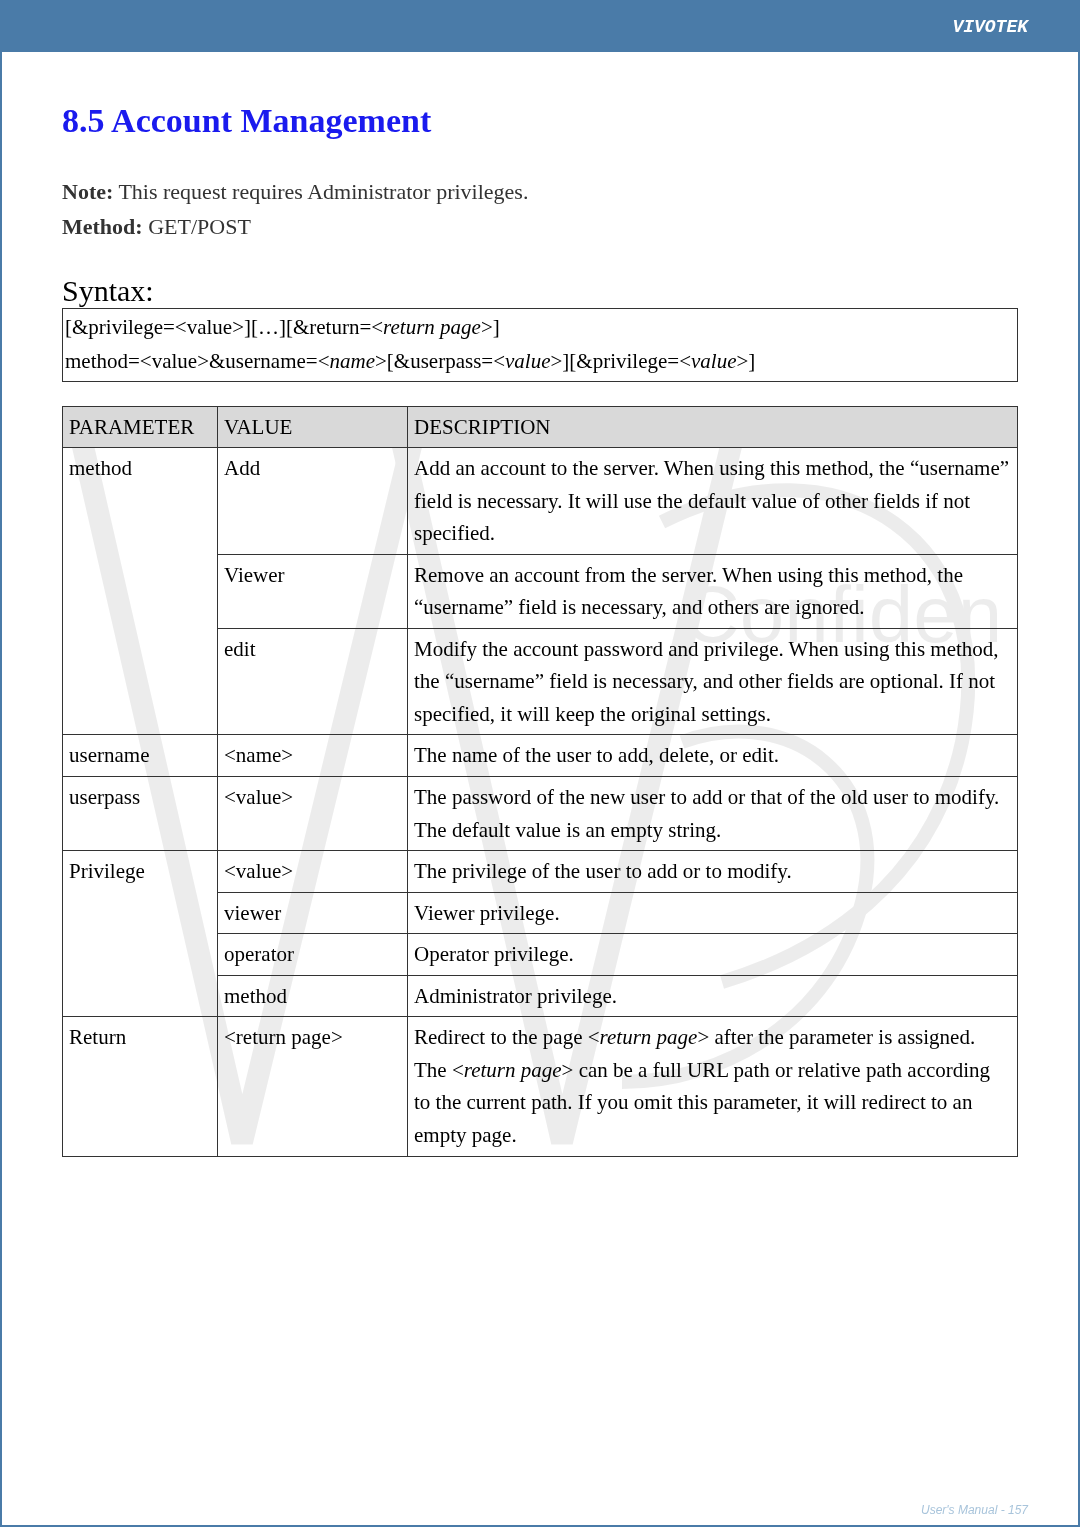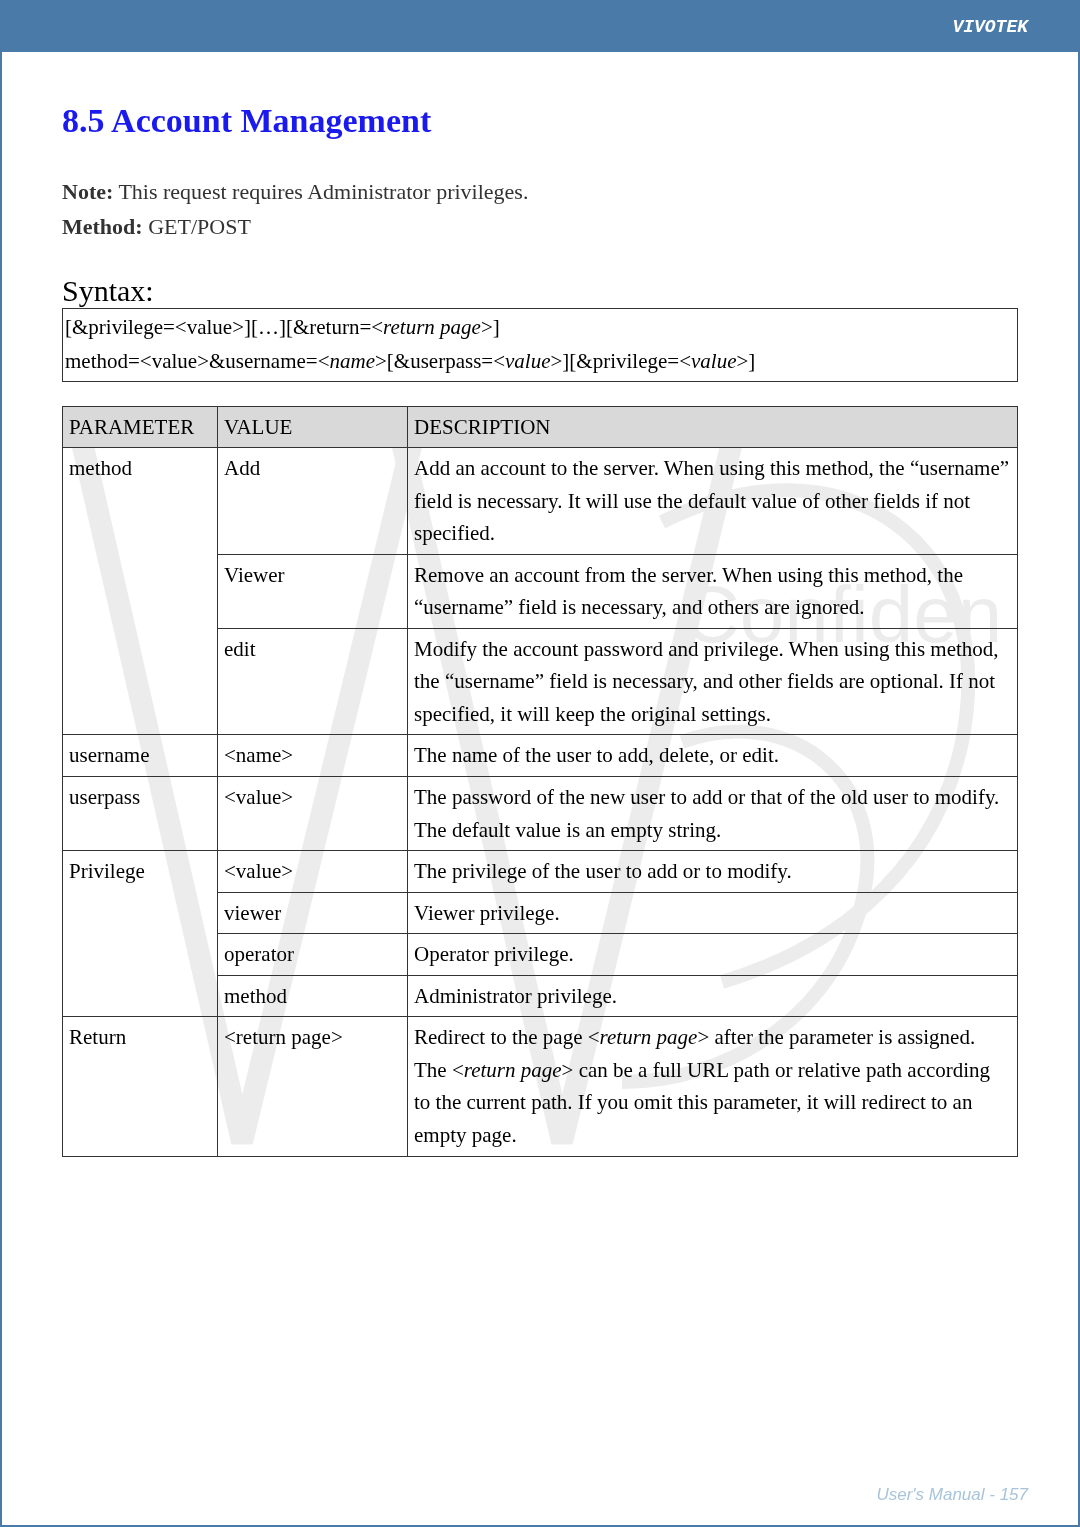--- a/index.html
+++ b/index.html
@@ -96,26 +96,26 @@
   left: 60px;
   width: 940px;
   height: 800px;
   z-index: 0;
   opacity: 0.07;
   pointer-events: none;
 }
 .content-inner { position: relative; z-index: 1; }
 .footer {
   position: absolute;
-  bottom: 20px;
+  bottom: 8px;
   right: 50px;
   color: #a8c4db;
   font-family: Arial, sans-serif;
   font-style: italic;
-  font-size: 17px;
+  font-size: 12px;
 }
 </style>
 </head>
 <body>
 
 <div class="page-container">
 
   <div class="header-bar">
     <span class="brand">VIVOTEK</span>
   </div>

